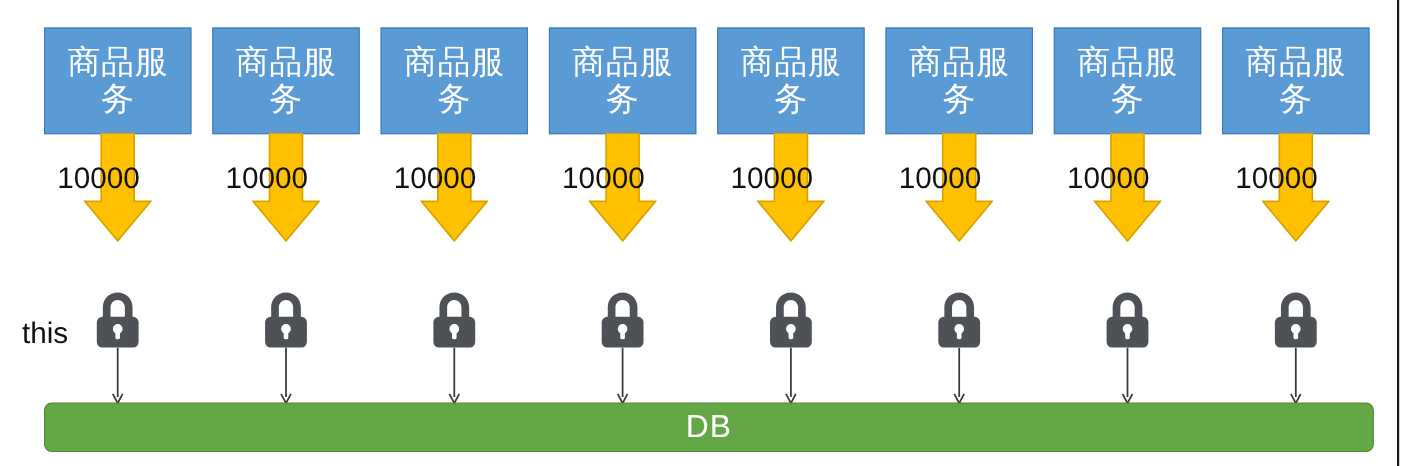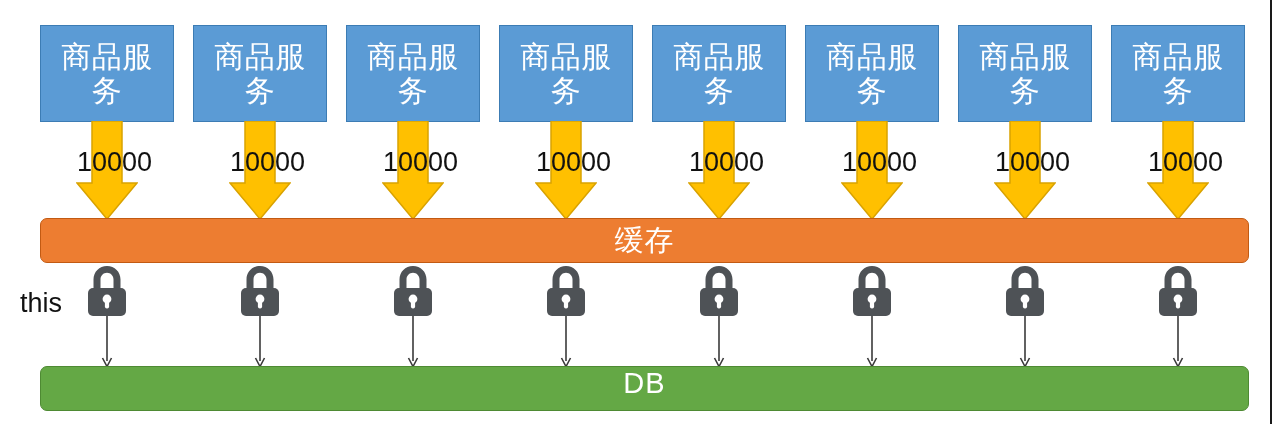--- a/index.html
+++ b/index.html
@@ -57,21 +57,21 @@
     height: 99px;
   }
   .block-arrow svg { display: block; width: 62px; height: 99px; }
 
   .qty-label {
     position: absolute;
     top: 147px;
     font-size: 27px;
     color: #111111;
     white-space: nowrap;
-    text-align: right;
+    text-align: left;
   }
 
   
   #cache-bar {
     position: absolute;
     left: 40px;
     top: 218px;
     width: 1209px;
     height: 45px;
     background: #ED7D31;
@@ -93,21 +93,21 @@
     top: 366px;
     width: 1209px;
     height: 45px;
     background: #64A845;
     border: 1px solid #4E8A33;
     border-radius: 7px;
     box-sizing: border-box;
     color: #ffffff;
     font-size: 29px;
     display: flex;
-    align-items: flex-start;
+    align-items: center;
     justify-content: center;
     letter-spacing: 1px;
   }
 
   
   .lock {
     position: absolute;
     top: 265px;
     width: 42px;
     height: 52px;
@@ -206,23 +206,20 @@
         <span>商品服务</span>
       </div>
       <div class="block-arrow" style="left: 1147px;">
         <svg viewBox="0 0 62 99" xmlns="http://www.w3.org/2000/svg">
           <polygon points="16,0 46,0 46,62 61,62 31,98 1,62 16,62" fill="#FFC000" stroke="#D9A200" stroke-width="1.5"></polygon>
         </svg>
       </div>
       <div class="qty-label" style="left: 1123px; width: 100px;">10000</div>
     </div>
 
-  <div id="cache-bar">
-    <span>缓存</span>
-  </div>
 
   <div id="locks-layer">
       <div class="lock" style="left: 86px;">
         <svg viewBox="0 0 42 52" xmlns="http://www.w3.org/2000/svg">
           <path d="M21 1 C13.3 1 7.5 6.9 7.5 14.4 L7.5 24 L14.5 24 L14.5 14.4 C14.5 10.6 17.4 7.7 21 7.7 C24.6 7.7 27.5 10.6 27.5 14.4 L27.5 24 L34.5 24 L34.5 14.4 C34.5 6.9 28.7 1 21 1 Z" fill="#4E5256"></path>
           <rect x="2" y="23" width="38" height="28" rx="5" fill="#4E5256"></rect>
           <circle cx="21" cy="34" r="4.4" fill="#ffffff"></circle>
           <rect x="18.9" y="34" width="4.2" height="9.5" rx="2" fill="#ffffff"></rect>
         </svg>
       </div>

